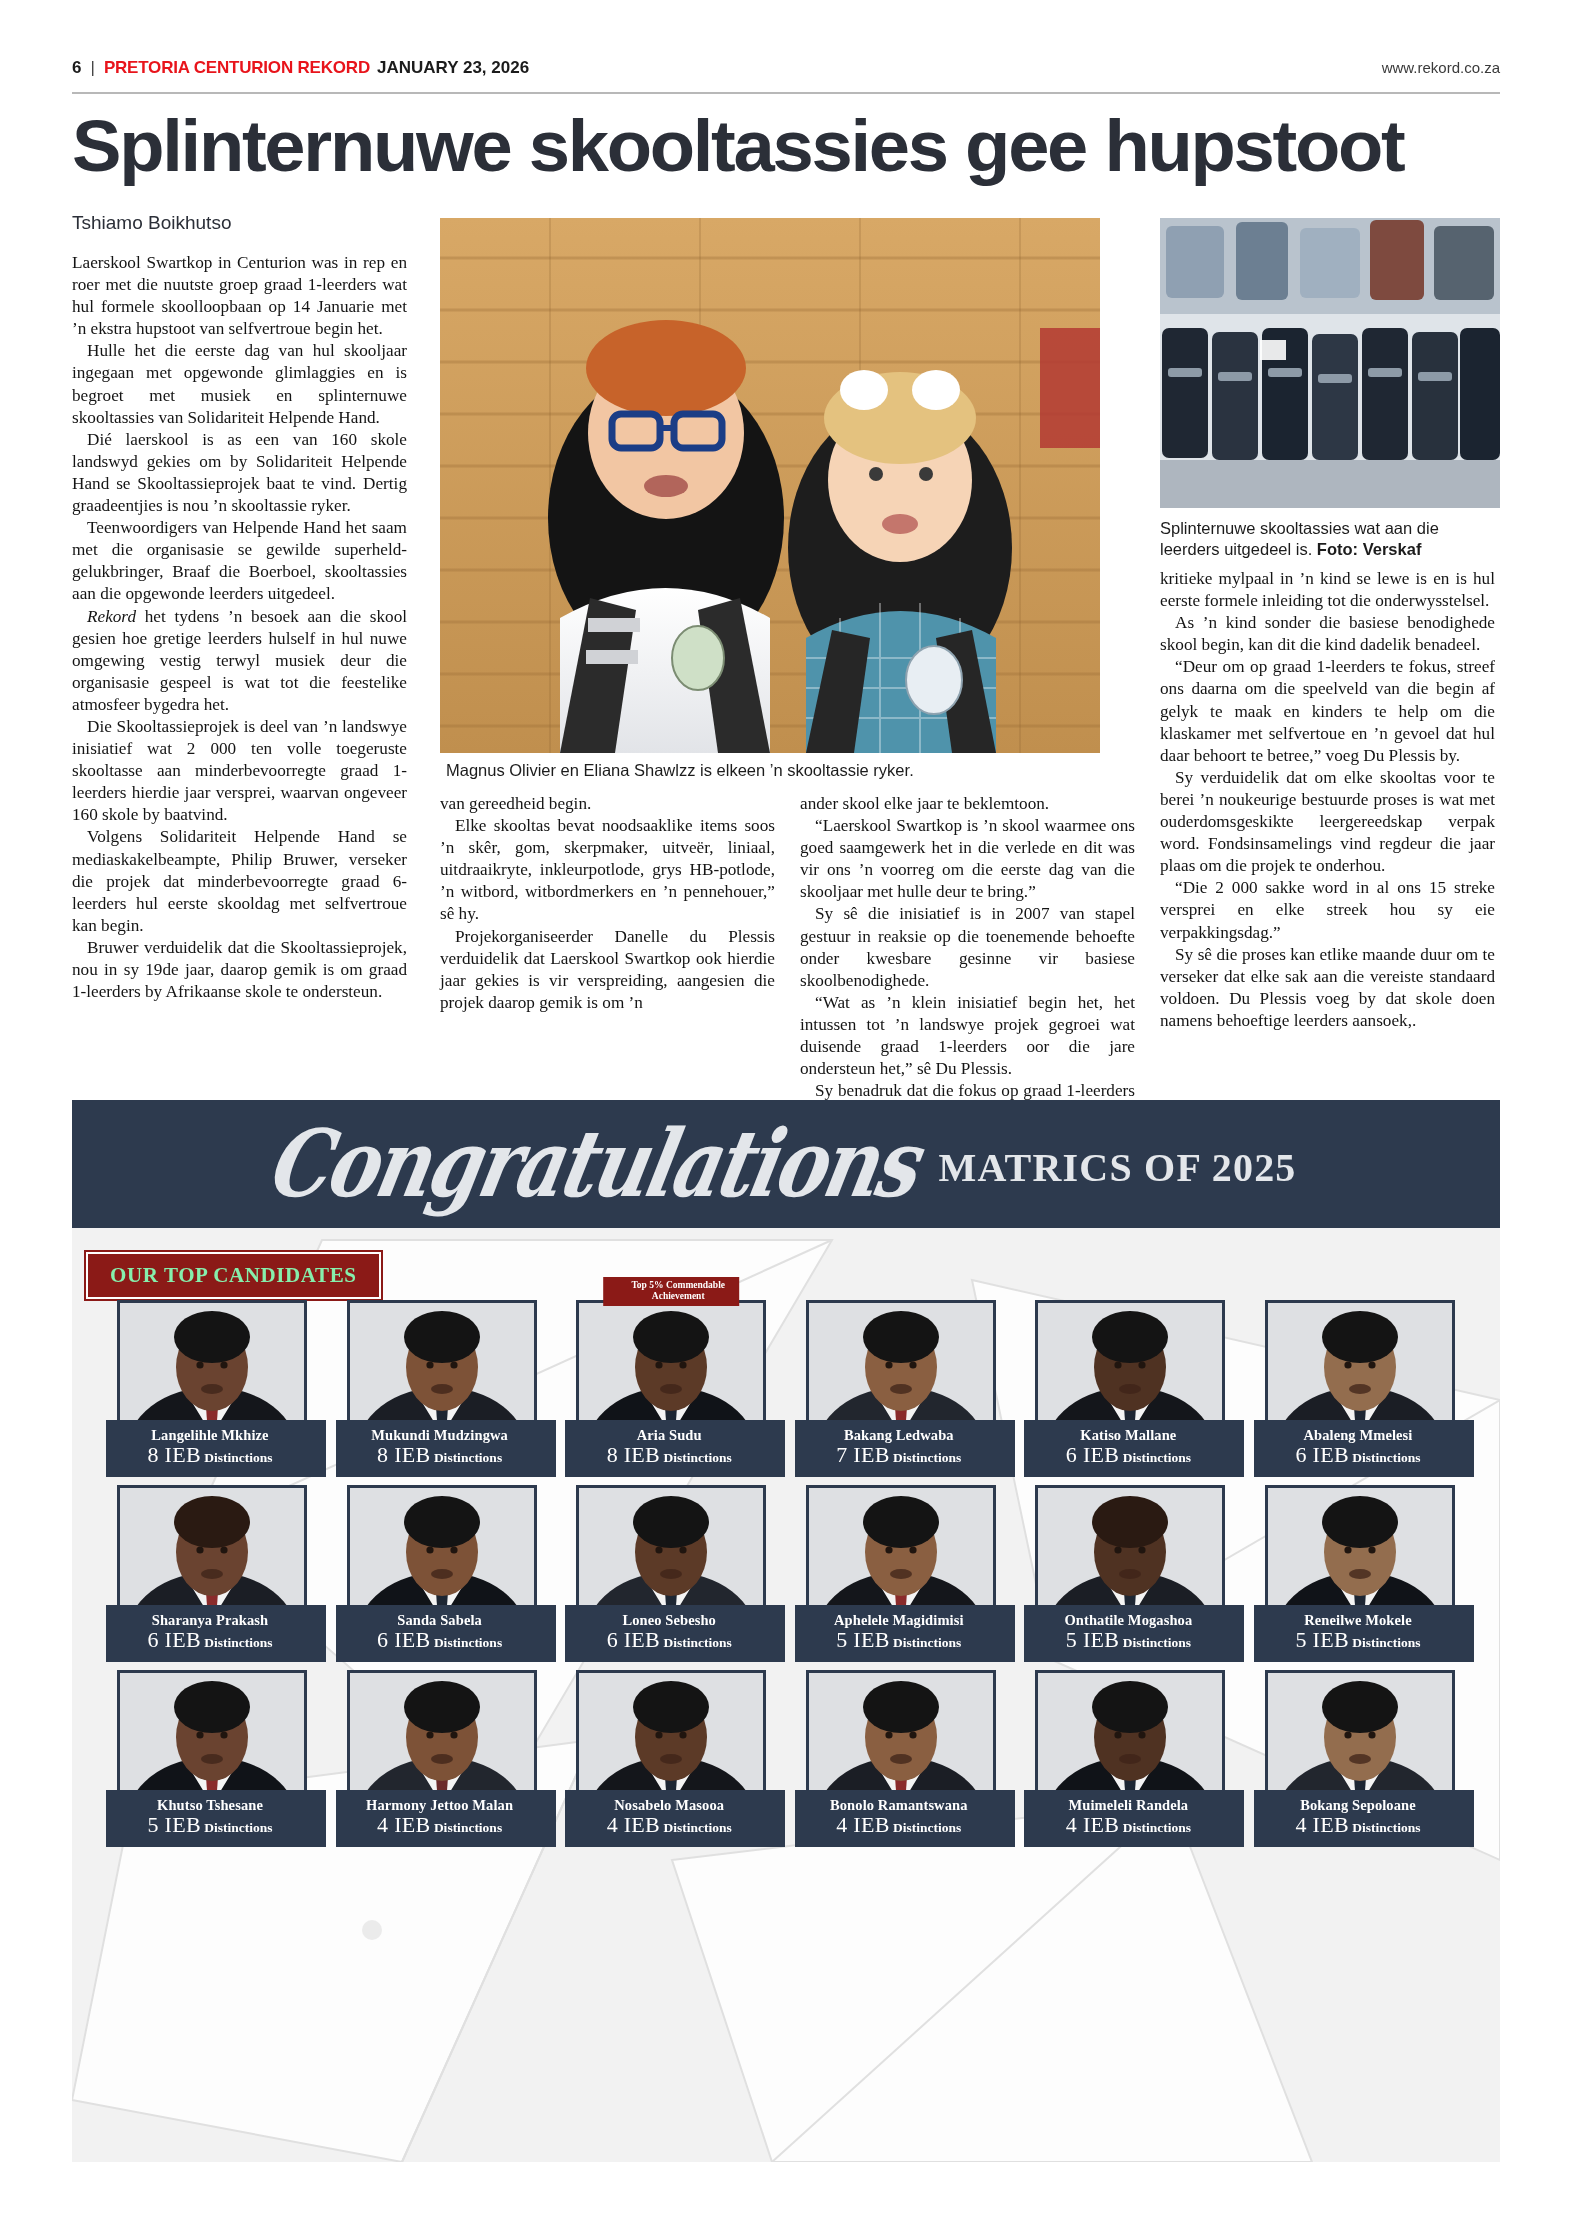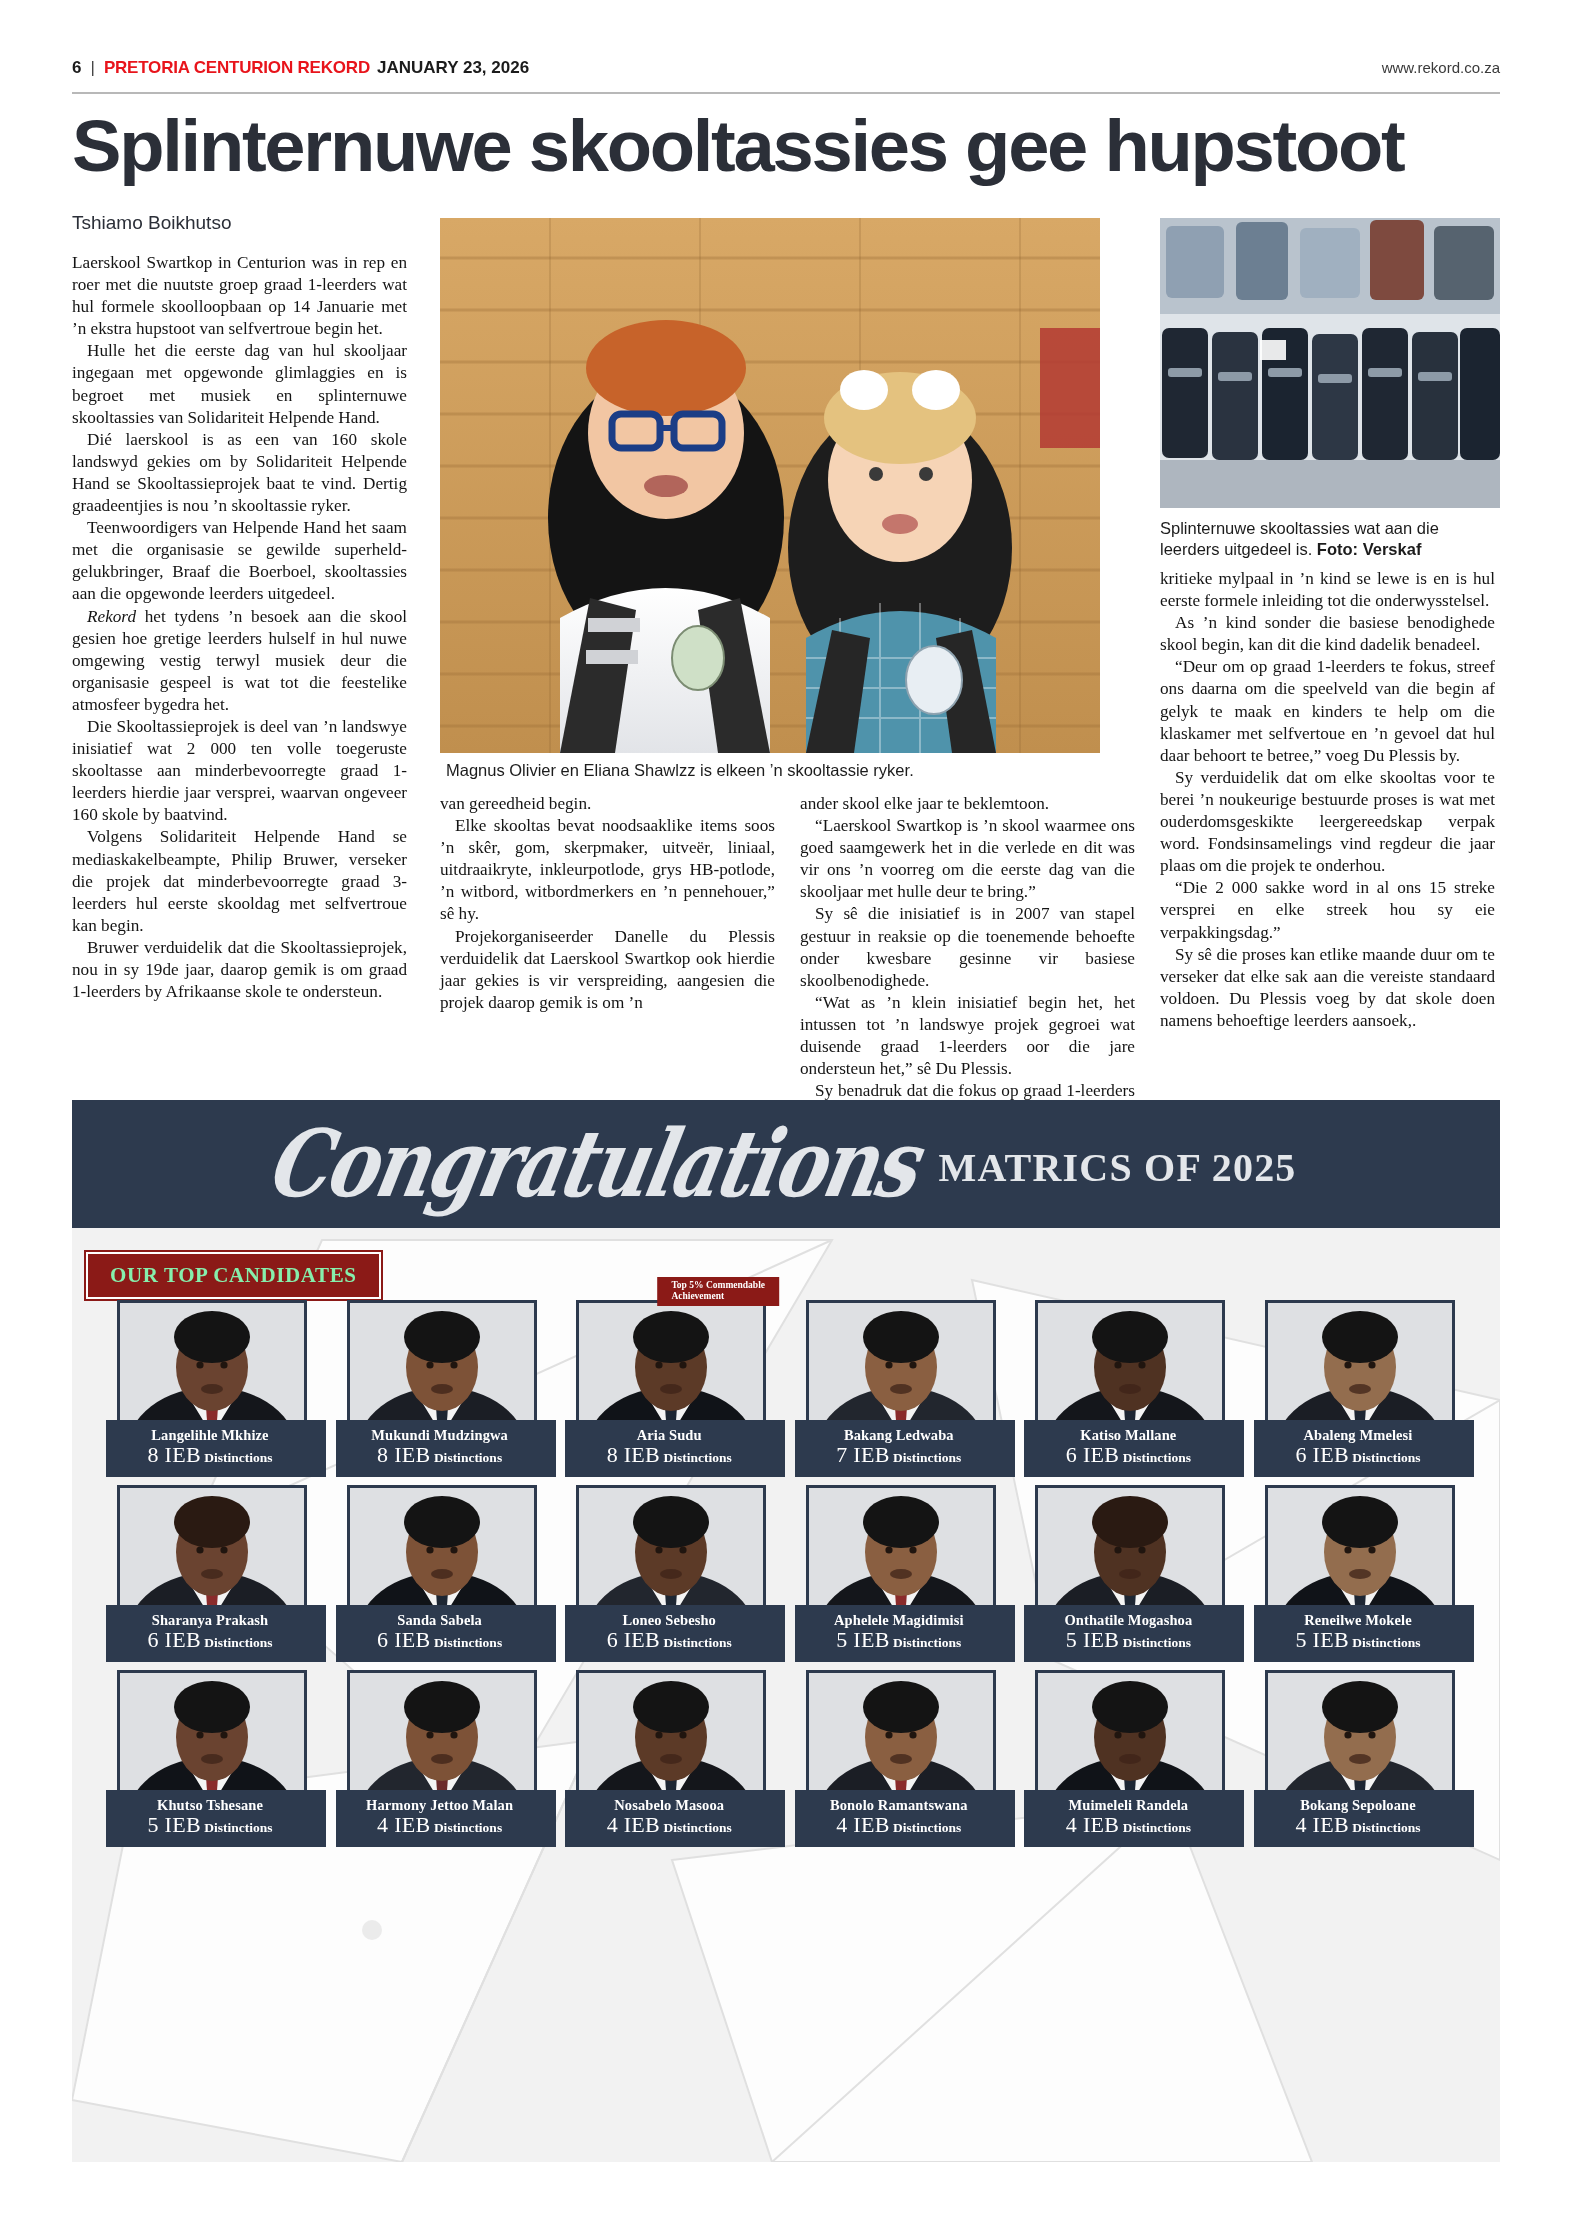--- a/index.html
+++ b/index.html
@@ -245,25 +245,24 @@
     position: absolute;
     left: 50%;
     transform: translateX(-50%);
     top: -23px;
     background: #8b1a17;
     color: #ffffff;
     font-family: "Liberation Serif", serif;
     font-weight: bold;
     font-size: 9.5px;
     line-height: 11px;
-    text-align: left;
-    padding: 3px 14px 4px 14px;
+    text-align: center;
+    padding: 3px 14px 4px 28px;
     white-space: nowrap;
     z-index: 4;
-    margin-left: 47px;
   }
 </style>
 </head>
 <body>
 
 <div class="masthead">
   <span class="mh-page">6</span>
   <span class="mh-sep">|</span>
   <span class="mh-pub">PRETORIA CENTURION REKORD</span>
   <span class="mh-date">JANUARY 23, 2026</span>
@@ -385,21 +384,21 @@
   <b>Foto: Verskaf</b>
 </div>
 
 <div class="col-up" id="col1-up">
     <p class="first">Laerskool Swartkop in Centurion was in rep en roer met die nuutste groep graad 1-leerders wat hul formele skoolloopbaan op 14 Januarie met ’n ekstra hupstoot van selfvertroue begin het.</p>
     <p>Hulle het die eerste dag van hul skooljaar ingegaan met opgewonde glimlaggies en is begroet met musiek en splinternuwe skooltassies van Solidariteit Helpende Hand.</p>
     <p>Dié laerskool is as een van 160 skole landswyd gekies om by Solidariteit Helpende Hand se Skooltassieprojek baat te vind. Dertig graadeentjies is nou ’n skooltassie ryker.</p>
     <p>Teenwoordigers van Helpende Hand het saam met die organisasie se gewilde superheld-gelukbringer, Braaf die Boerboel, skooltassies aan die opgewonde leerders uitgedeel.</p>
     <p><i>Rekord</i> het tydens ’n besoek aan die skool gesien hoe gretige leerders hulself in hul nuwe omgewing vestig terwyl musiek deur die organisasie gespeel is wat tot die feestelike atmosfeer bygedra het.</p>
     <p>Die Skooltassieprojek is deel van ’n landswye inisiatief wat 2 000 ten volle toegeruste skooltasse aan minderbevoorregte graad 1-leerders hierdie jaar versprei, waarvan ongeveer 160 skole by baatvind.</p>
-    <p>Volgens Solidariteit Helpende Hand se mediaskakelbeampte, Philip Bruwer, verseker die projek dat minderbevoorregte graad 3-leerders hul eerste skooldag met selfvertroue kan begin.</p>
+    <p>Volgens Solidariteit Helpende Hand se mediaskakelbeampte, Philip Bruwer, verseker die projek dat minderbevoorregte graad 6-leerders hul eerste skooldag met selfvertroue kan begin.</p>
     <p>Bruwer verduidelik dat die Skooltassieprojek, nou in sy 19de jaar, daarop gemik is om graad 1-leerders by Afrikaanse skole te ondersteun.</p>
   </div>
 <div class="col-lo" id="col2-lo">
     <p class="first">van gereedheid begin.</p>
     <p>Elke skooltas bevat noodsaaklike items soos ’n skêr, gom, skerpmaker, uitveër, liniaal, uitdraaikryte, inkleurpotlode, grys HB-potlode, ’n witbord, witbordmerkers en ’n pennehouer,” sê hy.</p>
     <p>Projekorganiseerder Danelle du Plessis verduidelik dat Laerskool Swartkop ook hierdie jaar gekies is vir verspreiding, aangesien die projek daarop gemik is om ’n</p>
   </div>
 <div class="col-lo" id="col3-lo">
     <p class="first">ander skool elke jaar te beklemtoon.</p>
     <p>“Laerskool Swartkop is ’n skool waarmee ons goed saamgewerk het in die verlede en dit was vir ons ’n voorreg om die eerste dag van die skooljaar met hulle deur te bring.”</p>

